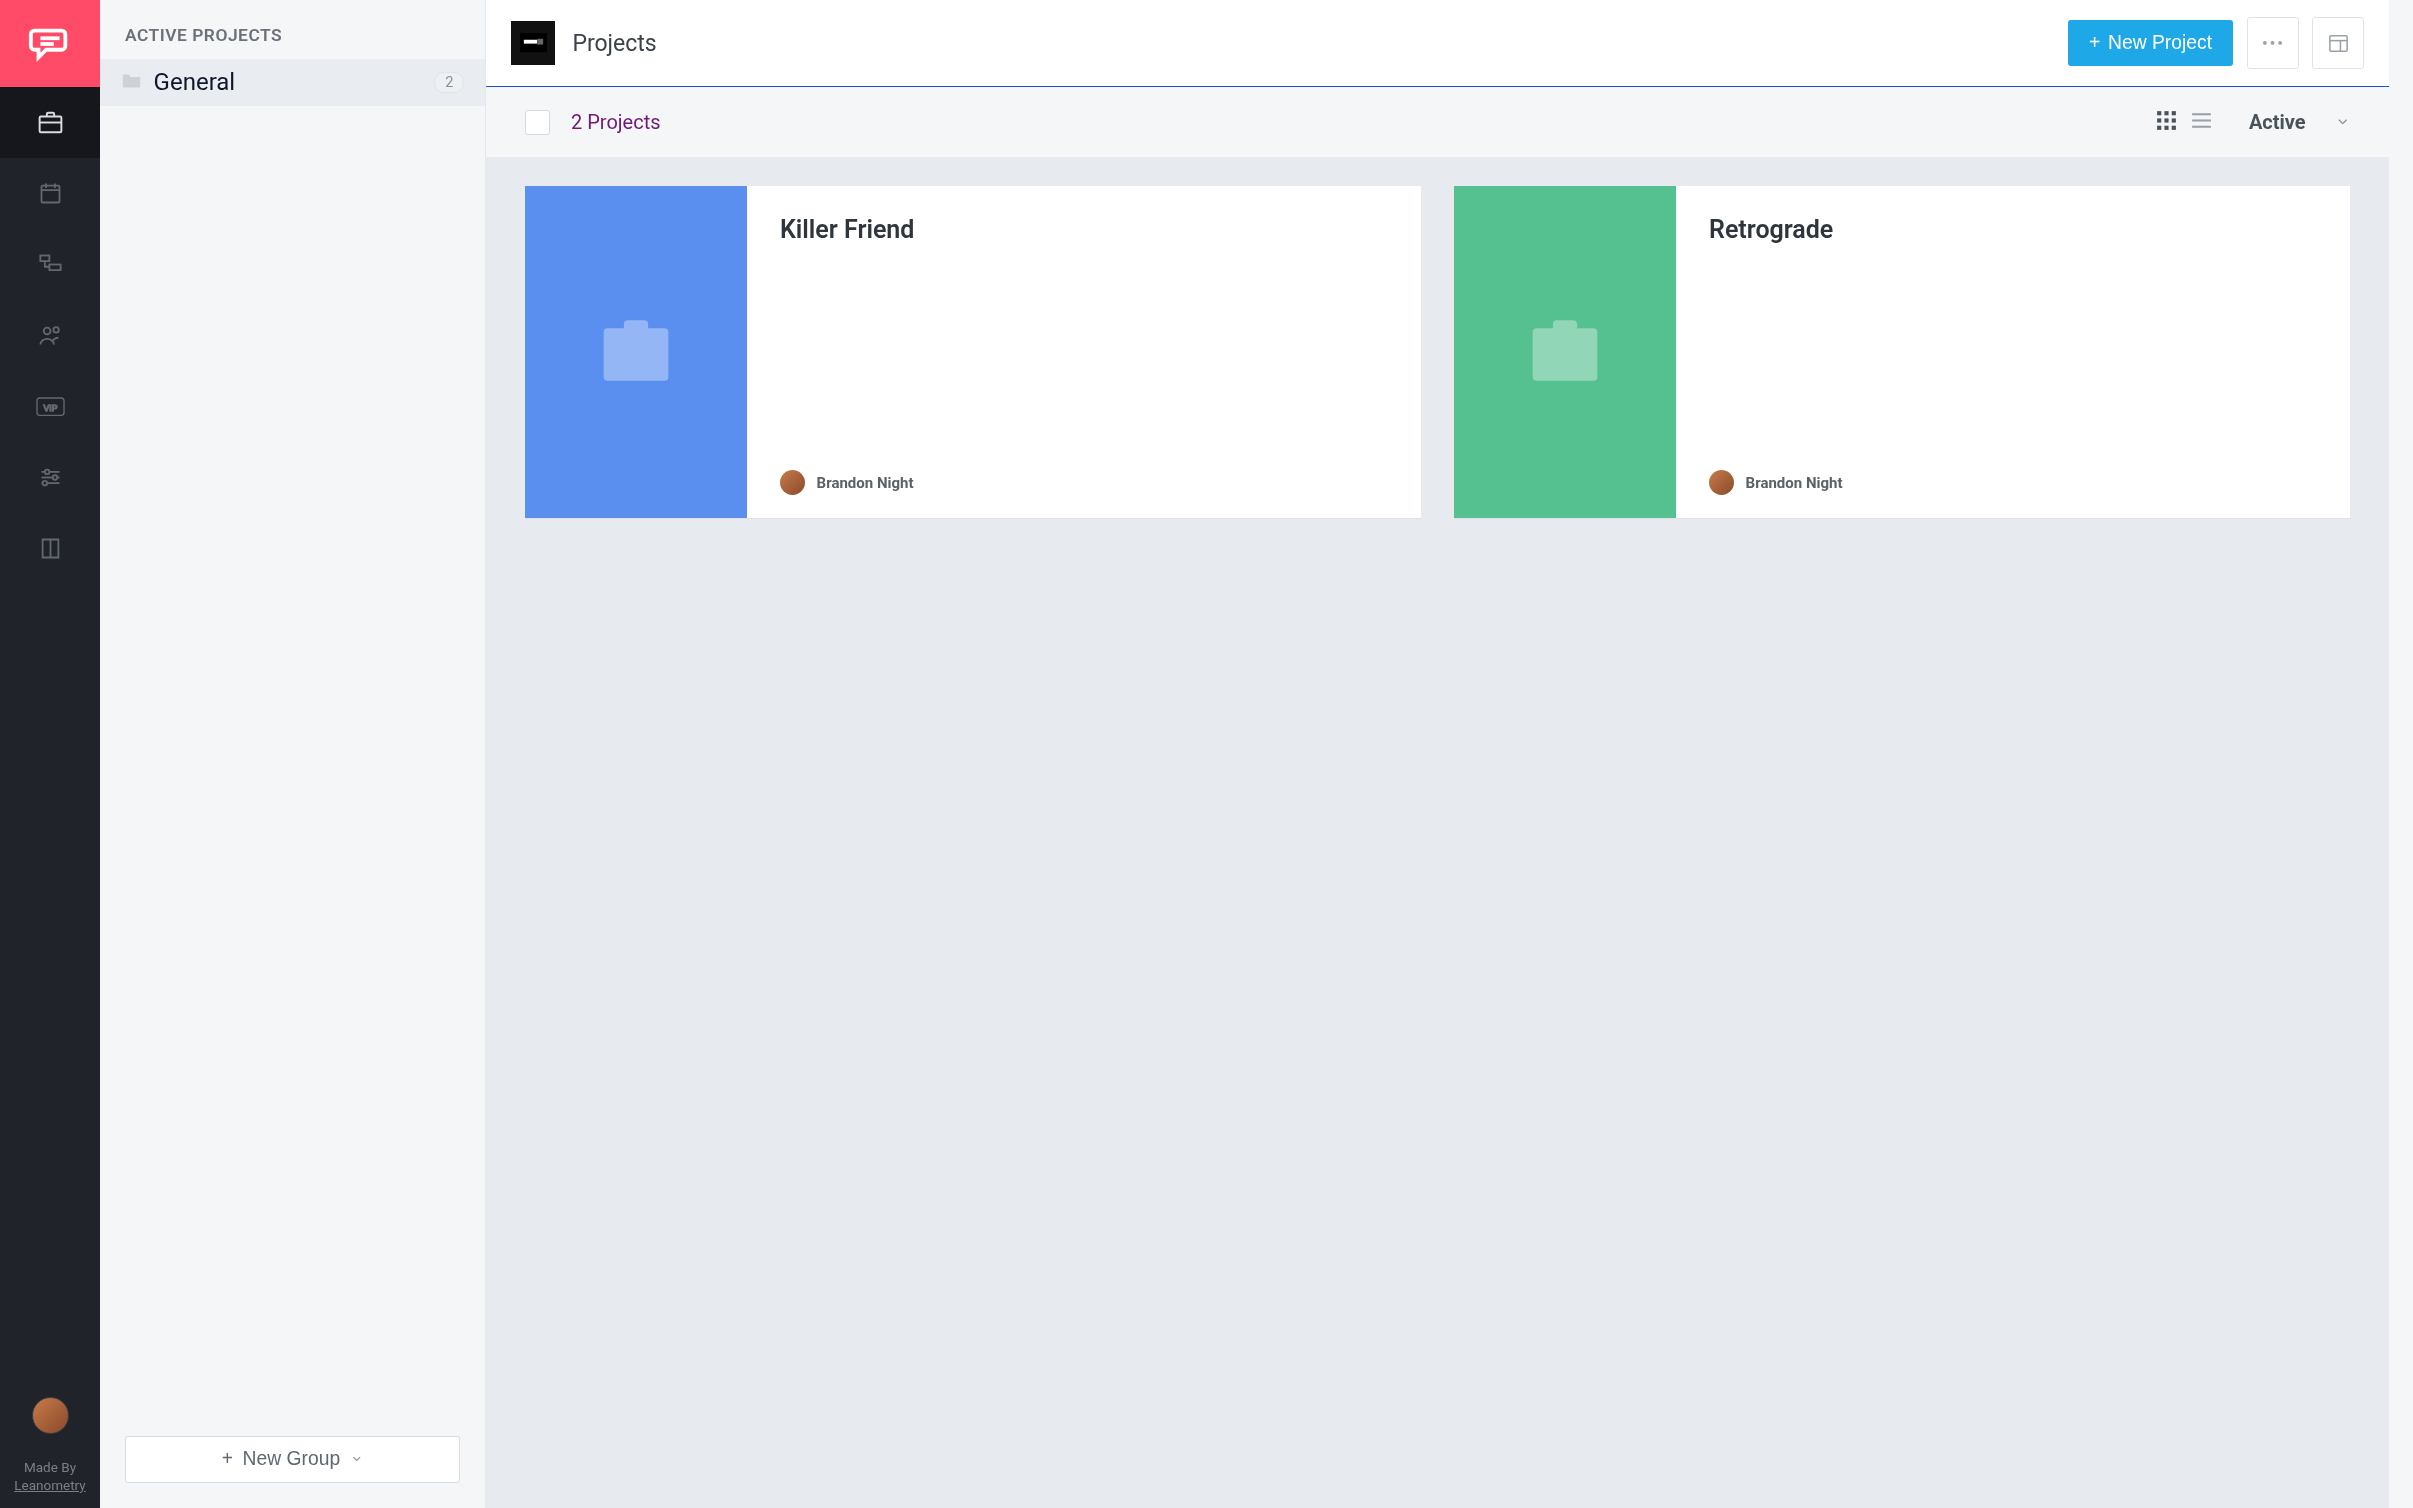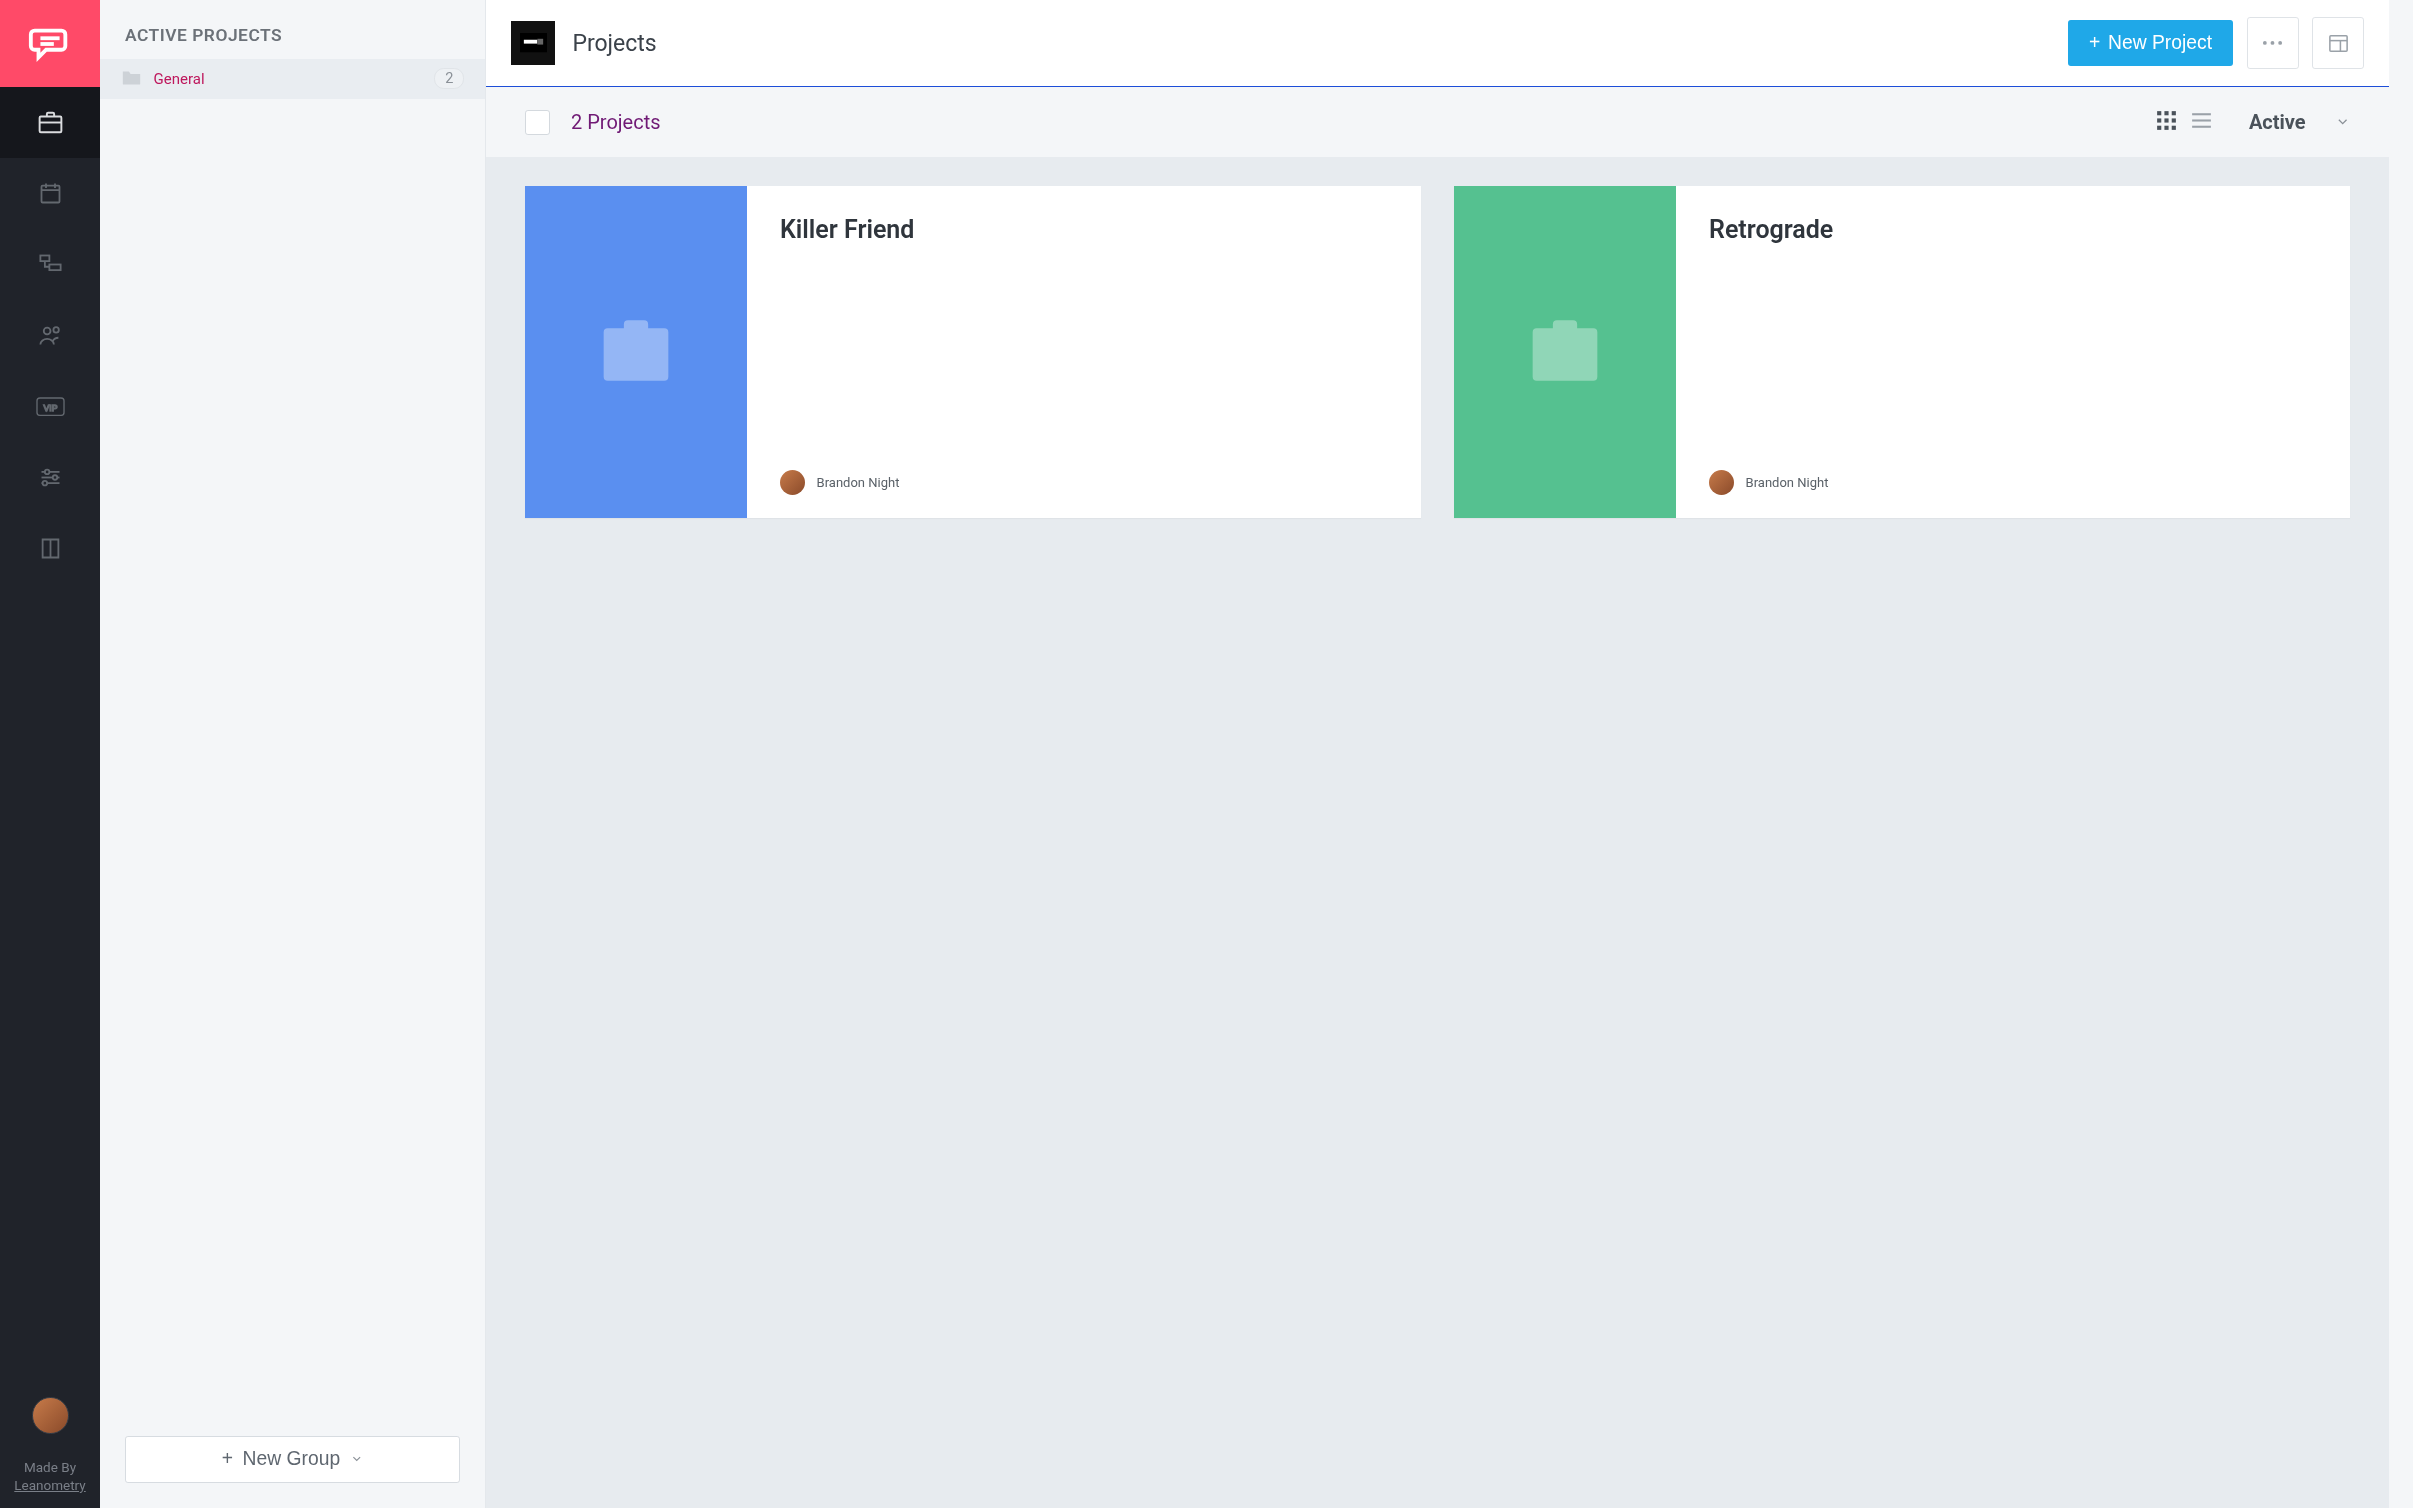--- a/index.html
+++ b/index.html
@@ -93,22 +93,22 @@
   display: flex;
   align-items: center;
   padding: 9.7px 21px;
   cursor: pointer;
 }
 .sidebar-group.active {
   background: #e9edf1;
 }
 .sidebar-group .folder-ic { margin-right: 11.6px; opacity:0.35; }
 .sidebar-group .label {
-  color: #be185d;
-  font-size: 15px;
+  color: #0f172a;
+  font-size: 24px;
   flex: 1;
 }
 .sidebar-group .count {
   background: #eef1f4;
   border: 1px solid #e0e4e8;
   color: #8a9097;
   font-size: 14.5px;
   padding: 1px 9.7px;
   border-radius: 9.7px;
 }
@@ -257,22 +257,23 @@
   display:flex;
   align-items:center;
   gap:11.6px;
 }
 .avatar-sm {
   width:25px; height:25px;
   border-radius:50%;
   background: linear-gradient(135deg,#c77b4a,#8a4a2a);
 }
 .owner {
-  font-size: 13px;
+  font-size: 15px;
   color:#5a6168;
+  font-weight:bold;
 }
 
 
 .right-scroll {
   width: 25px;
   background:#f4f6f8;
   flex-shrink:0;
 }
 </style>
 </head>

